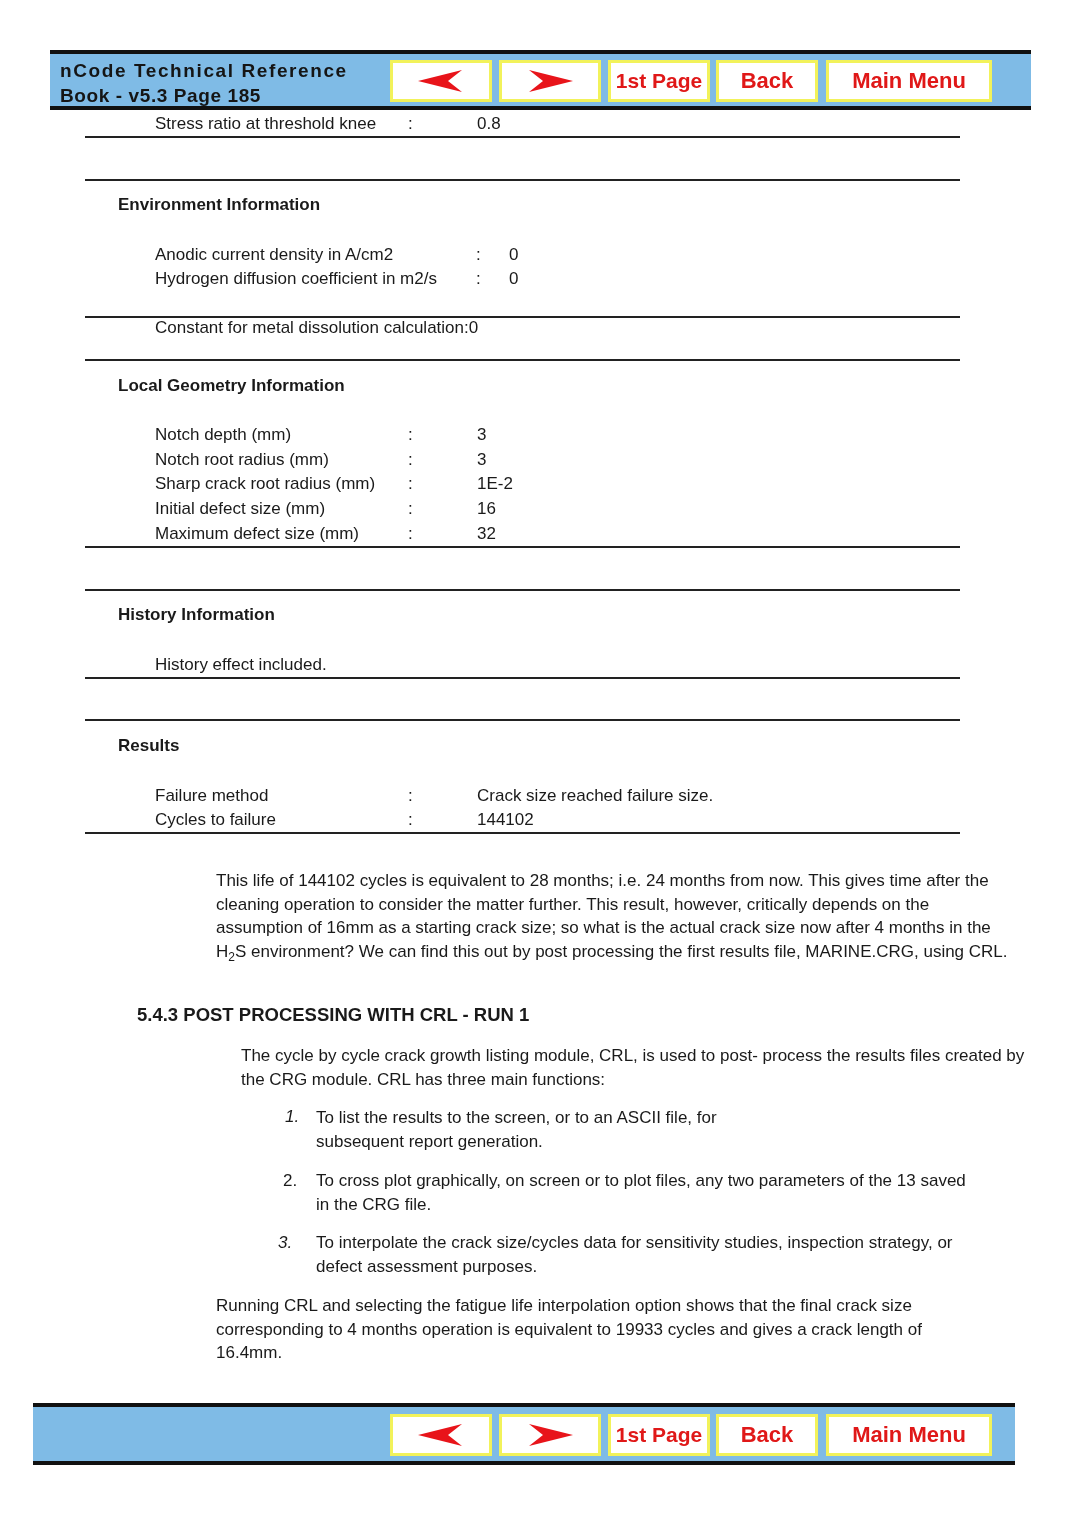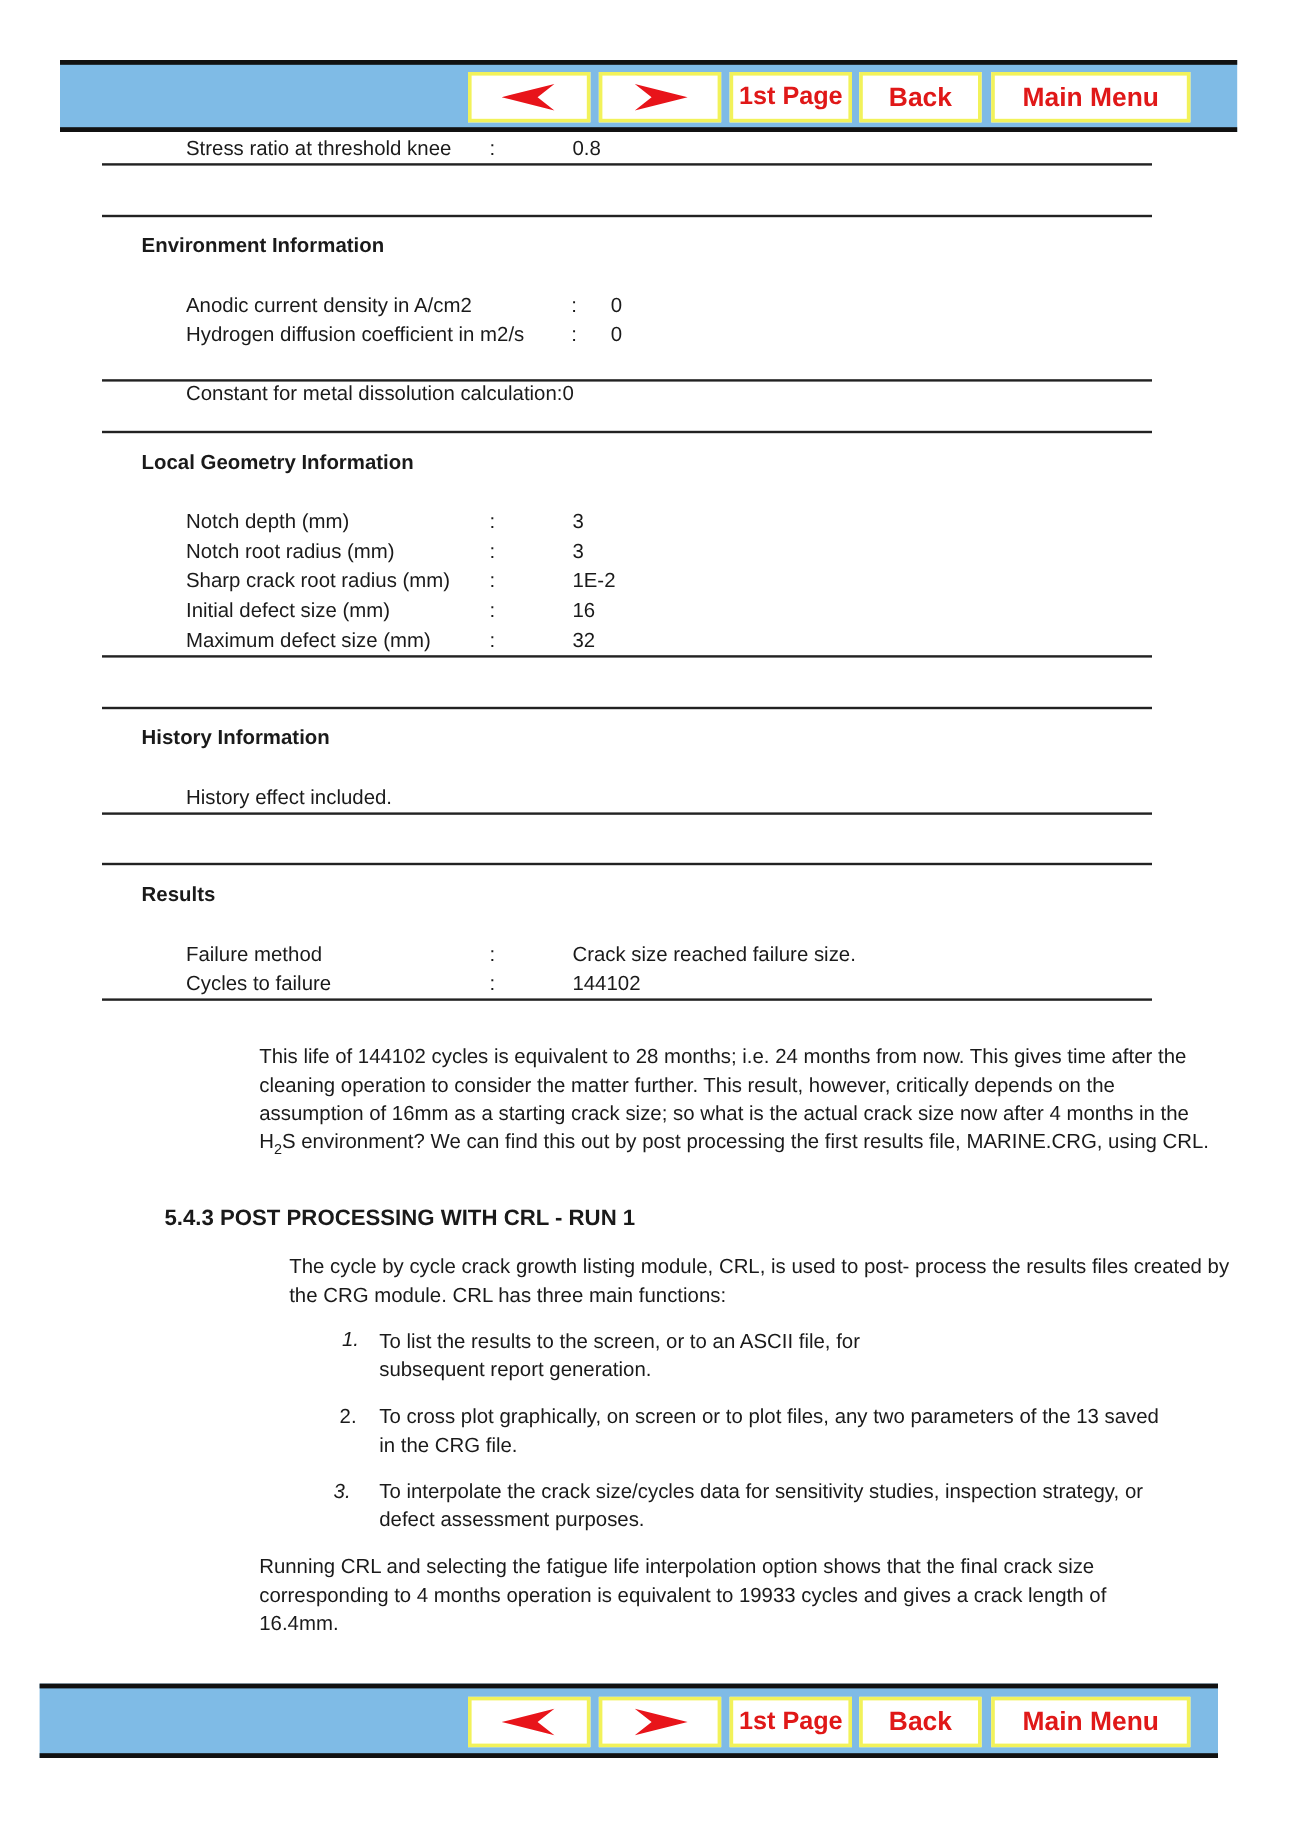--- a/index.html
+++ b/index.html
@@ -67,20 +67,22 @@
   }
   .list-num { position: absolute; font-size: 17px; font-style: italic; }
   .list-num.n2 { font-style: normal; }
   .list-text { position: absolute; left: 316px; width: 680px; font-size: 17px; line-height: 23.5px; }
 </style>
 </head>
 <body>
 
 <div class="navbar top">
   <div class="book-title">
+    <div>nCode Technical Reference</div>
+    <div class="line2">Book - v5.3  Page 185</div>
   </div>
   <div class="navbtn b-prev">
     <svg width="50" height="26" viewBox="0 0 50 26">
         <path d="M2 13 L46 2 L32 13 L46 24 Z" fill="#e8141a"></path>
       </svg>
   </div>
   <div class="navbtn b-next">
     <svg width="50" height="26" viewBox="0 0 50 26">
         <path d="M48 13 L4 2 L18 13 L4 24 Z" fill="#e8141a"></path>
       </svg>

